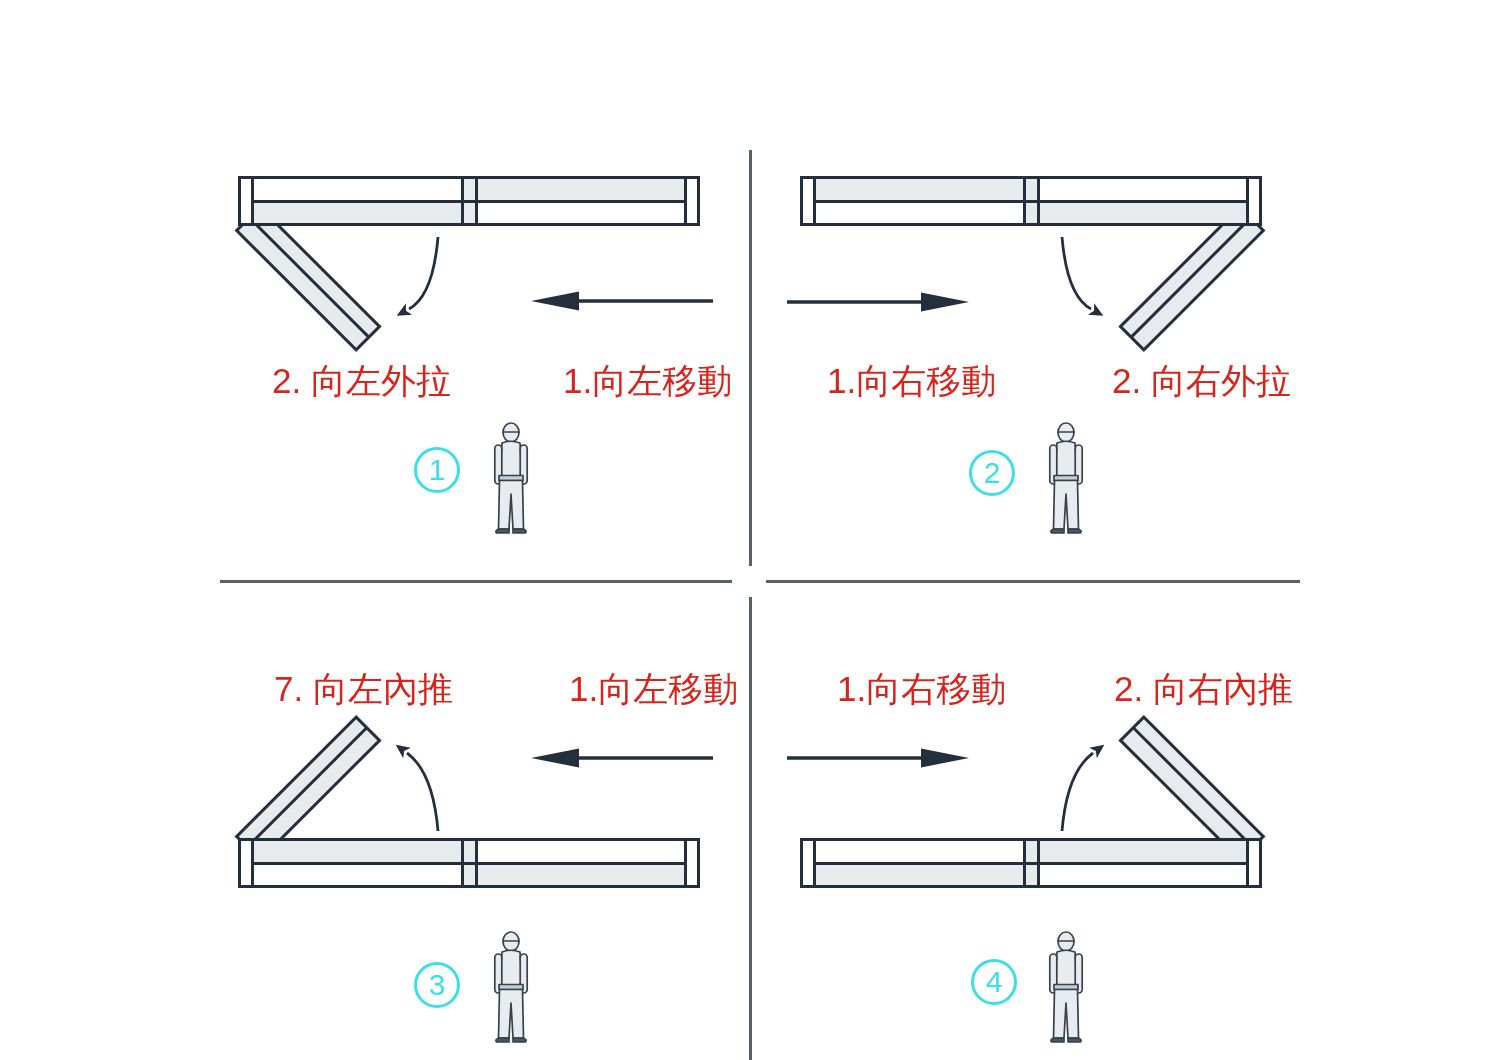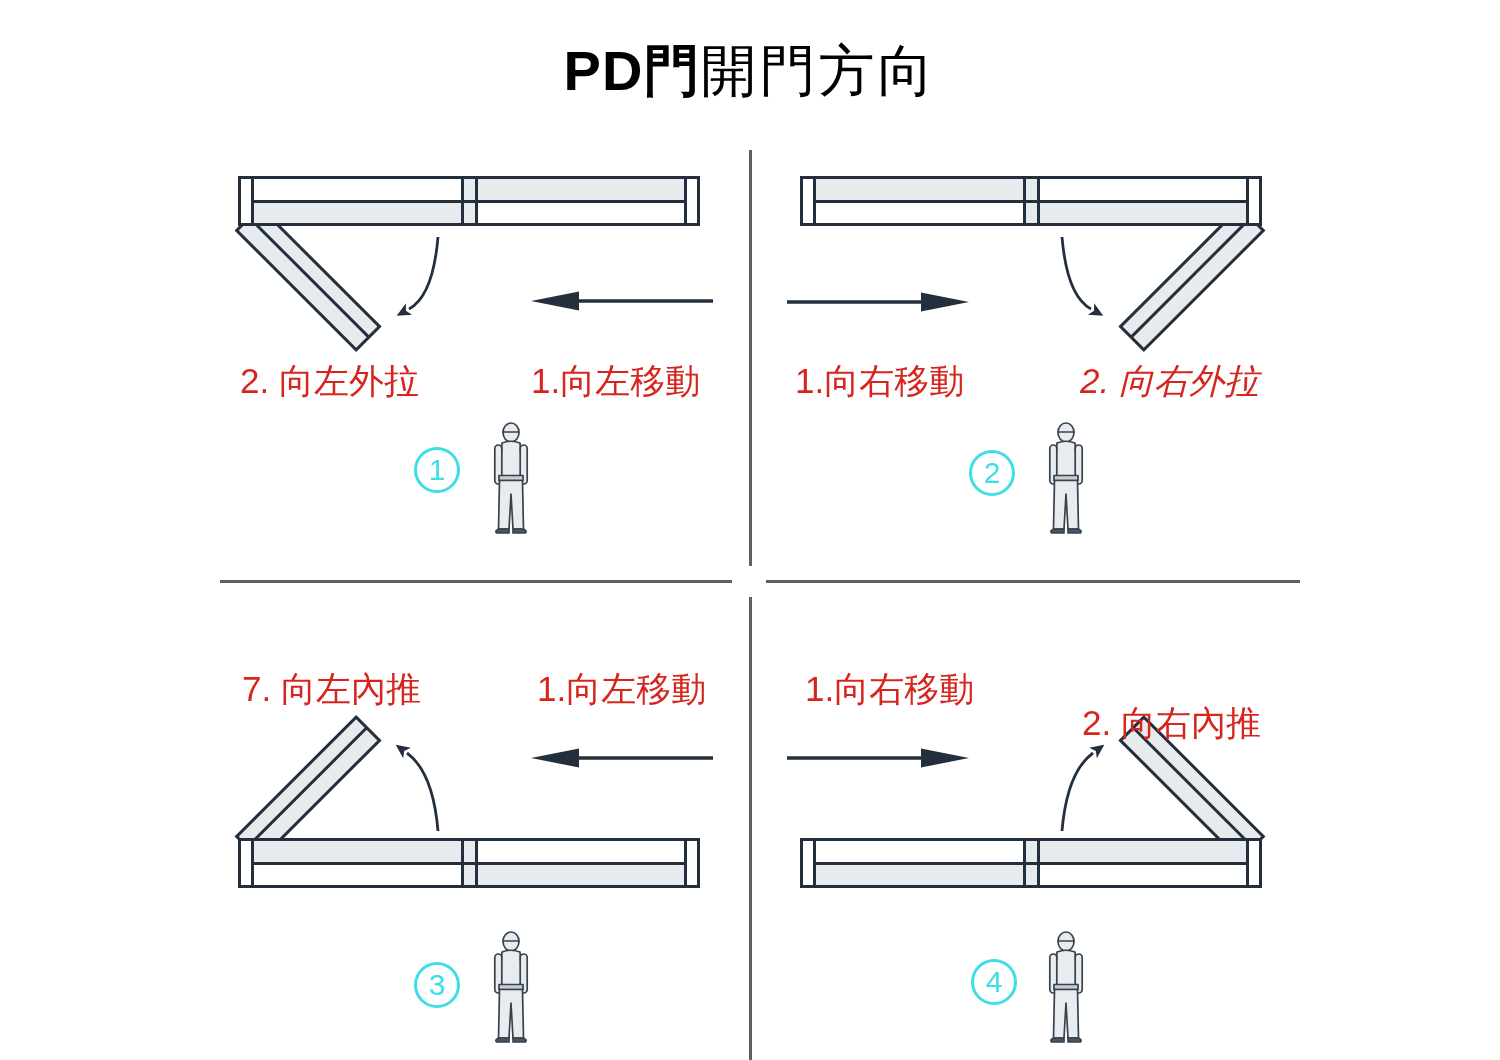--- a/index.html
+++ b/index.html
@@ -58,25 +58,25 @@
   
   .door{position:absolute;width:172px;height:36px;background:var(--panel);
         border:3px solid var(--navy);z-index:1;}
   .door::after{content:"";position:absolute;left:-1px;right:-1px;top:40%;height:3px;background:var(--navy);}
   .q1 .door{left:260px;top:205px;transform:rotate(45deg);transform-origin:top left;}
   .q2 .door{left:1068px;top:205px;transform:rotate(-45deg);transform-origin:top right;}
   .q3 .door{left:260px;top:826px;transform:rotate(-45deg);transform-origin:bottom left;}
   .q4 .door{left:1068px;top:826px;transform:rotate(45deg);transform-origin:bottom right;}
 
   
-  .lbl{position:absolute;color:var(--red);font-size:35px;white-space:nowrap;z-index:4;}
+  .lbl{position:absolute;color:var(--red);font-size:35px;white-space:nowrap;z-index:4;margin-left:32px;}
   .q1 .lbl-a{left:240px;top:358px;}  .q1 .lbl-b{left:531px;top:358px;}
-  .q2 .lbl-a{left:795px;top:358px;}  .q2 .lbl-b{left:1080px;top:358px;font-style:italic;}
+  .q2 .lbl-a{left:795px;top:358px;}  .q2 .lbl-b{left:1080px;top:358px;}
   .q3 .lbl-a{left:242px;top:666px;}  .q3 .lbl-b{left:537px;top:666px;}
-  .q4 .lbl-a{left:805px;top:666px;}  .q4 .lbl-b{left:1082px;top:700px;}
+  .q4 .lbl-a{left:805px;top:666px;}  .q4 .lbl-b{left:1082px;top:666px;}
 
   
   .badge{position:absolute;width:46px;height:46px;border:3px solid var(--cyan);border-radius:50%;
          color:var(--cyan);font-size:30px;display:flex;align-items:center;justify-content:center;z-index:4;}
   .q1 .badge{left:414px;top:447px;}
   .q2 .badge{left:969px;top:450px;}
   .q3 .badge{left:414px;top:962px;}
   .q4 .badge{left:971px;top:959px;}
 
   
@@ -85,21 +85,20 @@
   .q2 .person{left:1041px;top:422px;}
   .q3 .person{left:486px;top:931px;}
   .q4 .person{left:1041px;top:931px;}
   .person svg{display:block;width:50px;height:114px;}
 </style>
 </head>
 <body>
 
 <div class="stage">
 
-  <h1 class="title"><span class="t-bold">PD門</span><span class="t-reg">開門方向</span></h1>
 
   <div class="vline seg-top"></div>
   <div class="vline seg-bottom"></div>
   <div class="hline seg-left"></div>
   <div class="hline seg-right"></div>
 
   <svg class="arrows" viewBox="0 0 1500 1060">
 
     <line x1="713" y1="301" x2="576" y2="301"></line>
     <polygon points="531,301 579,291.5 579,310.5"></polygon>

